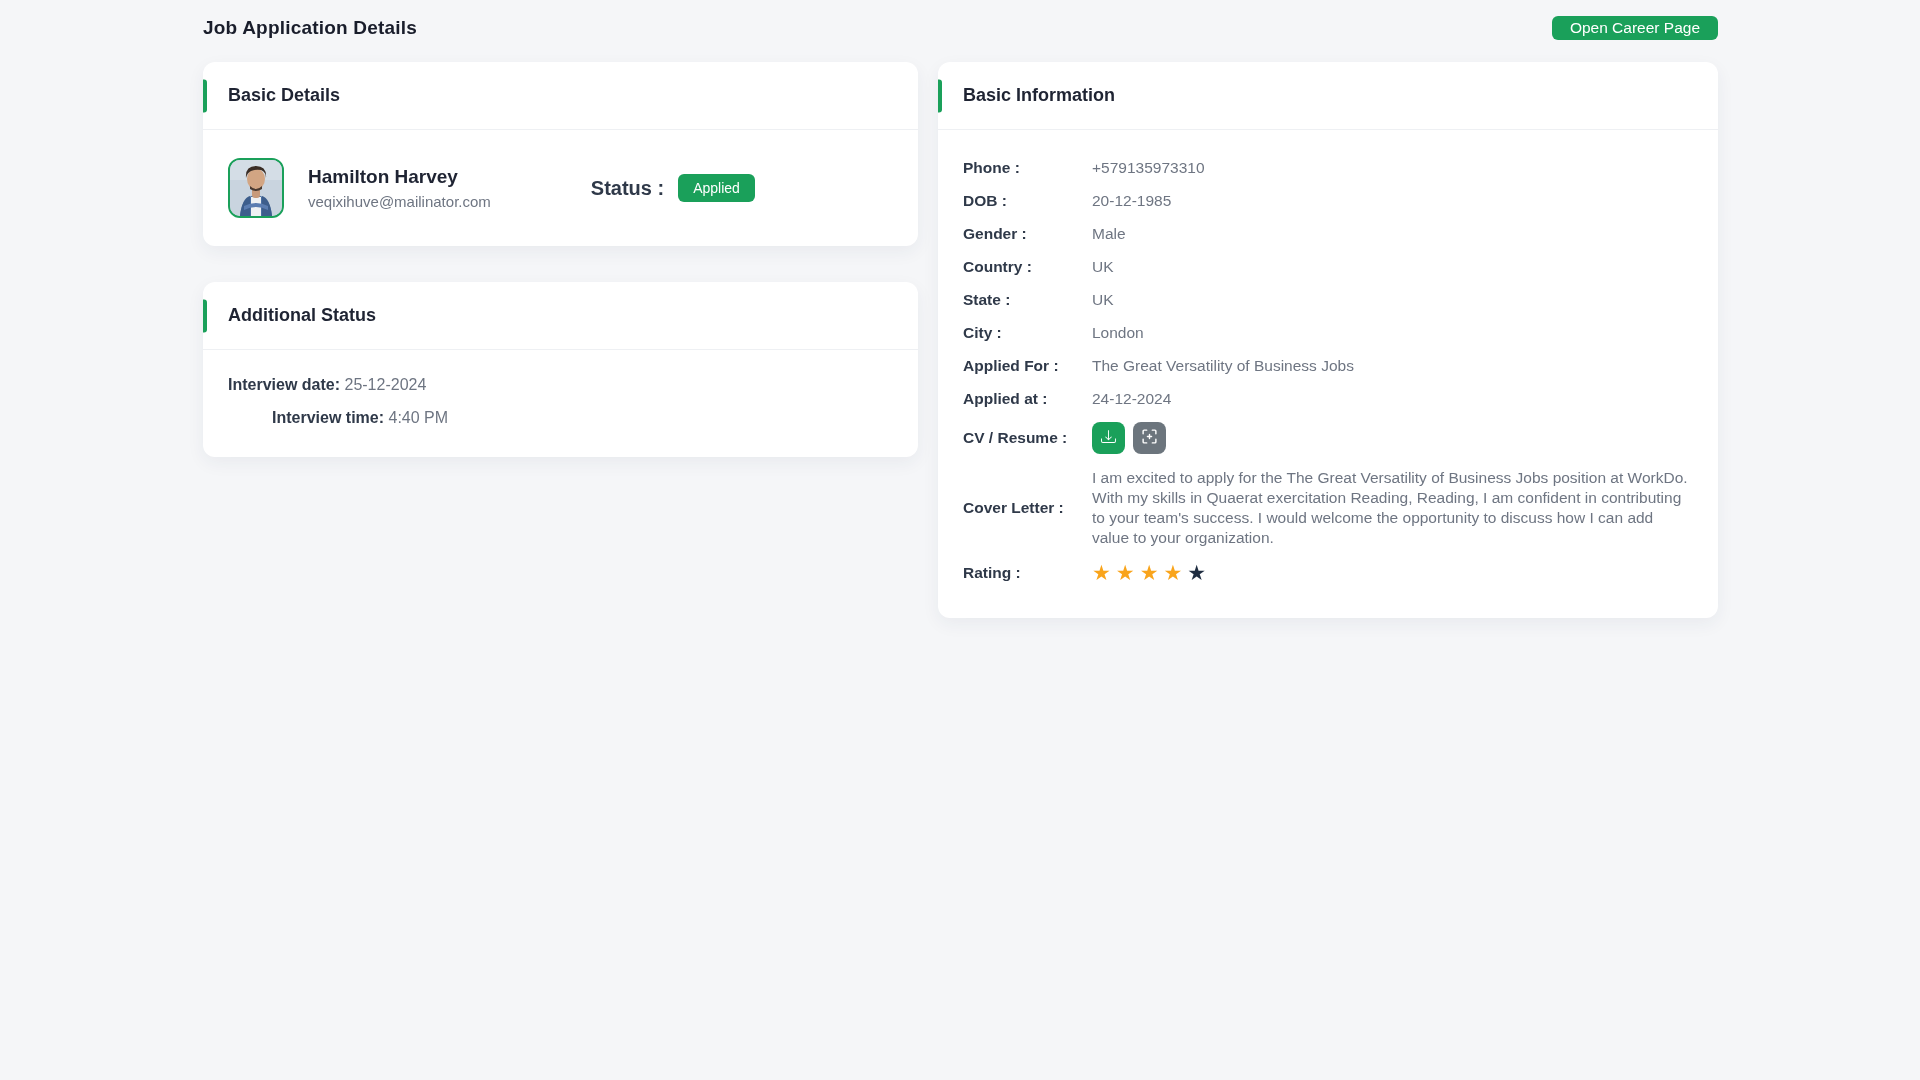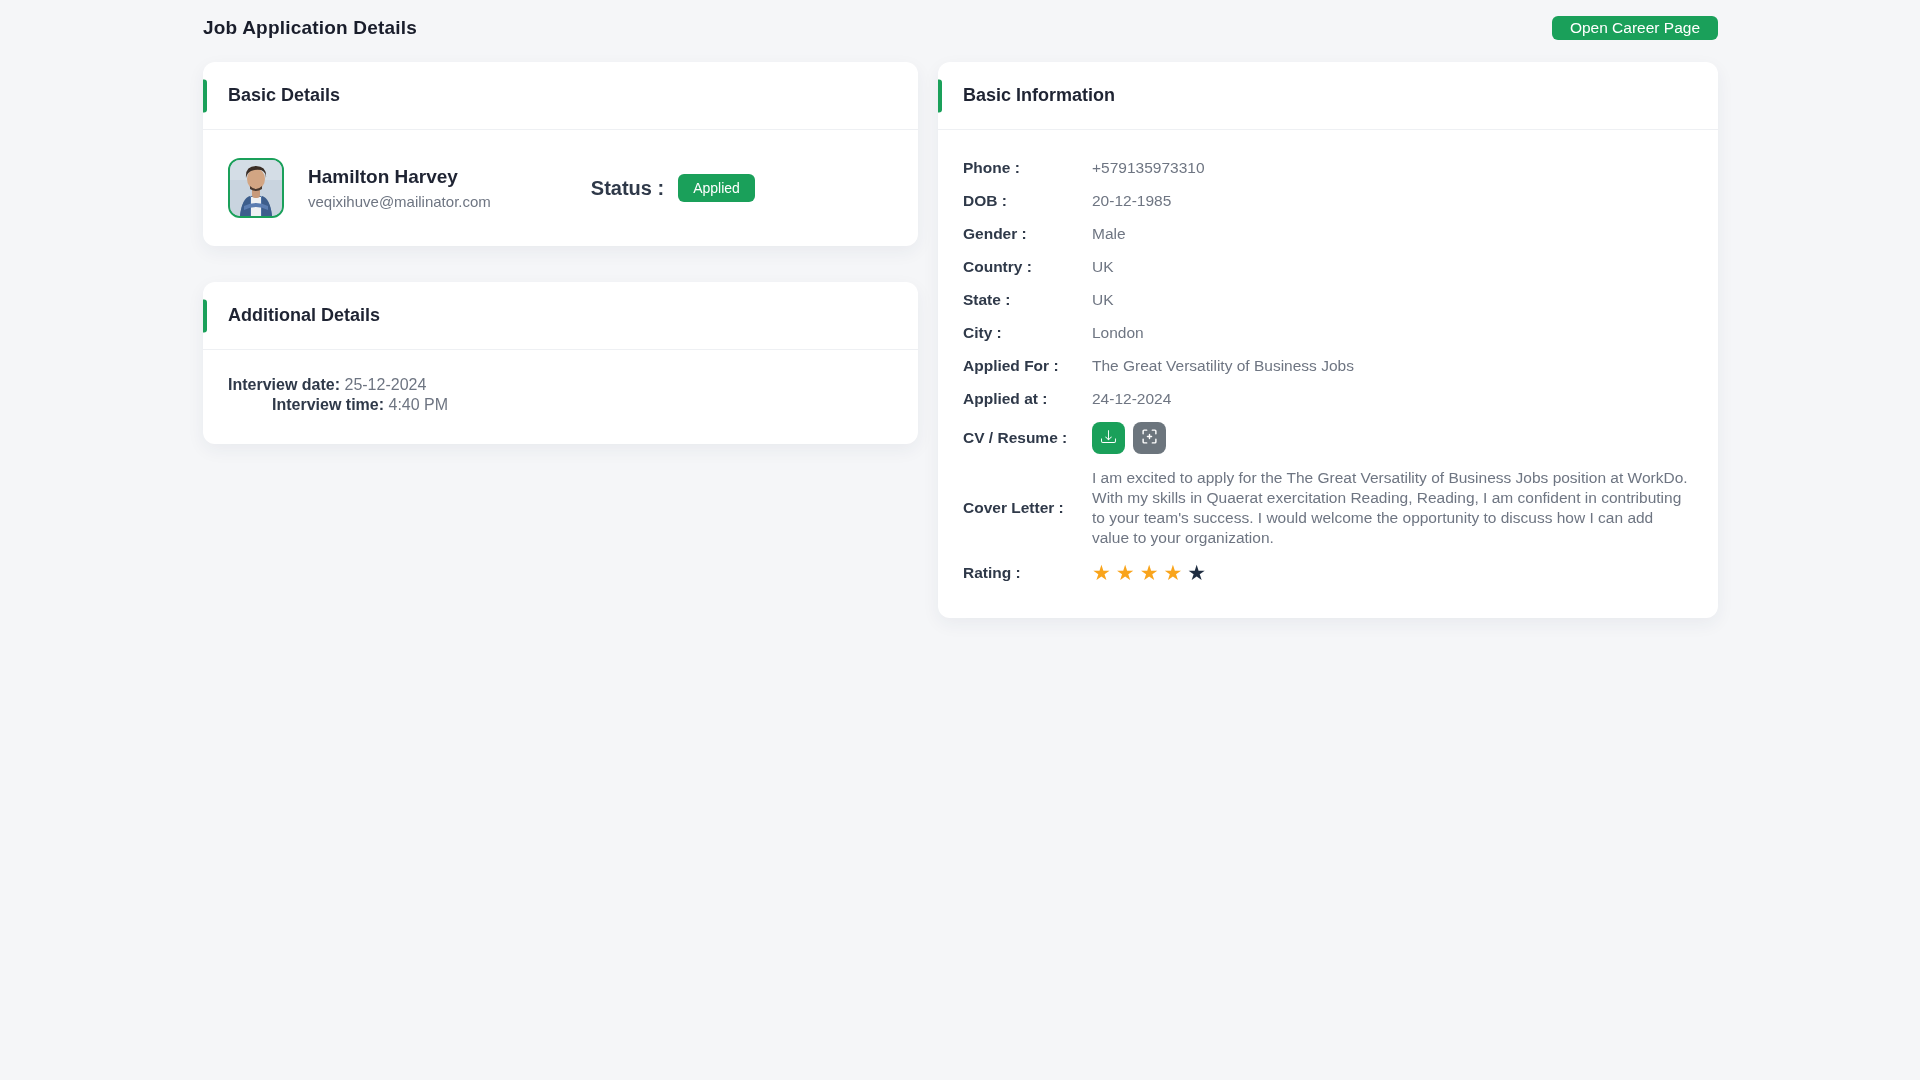--- a/index.html
+++ b/index.html
@@ -51,21 +51,21 @@
   .person-email { font-size:15px; color:#6e7582; }
   .status-group { margin-left:100px; display:flex; align-items:center; gap:14px; }
   .status-label { font-size:20px; font-weight:bold; color:#2f3949; }
   .badge-applied {
     background:#1aa05a; color:#fff; font-size:14px;
     padding:6px 15px; border-radius:6px; display:inline-block;
   }
 
   
   .ad-body { padding:26px 25px 30px; }
-  .ad-row { font-size:16px; margin-bottom:2px; color:#6e7582; }
+  .ad-row { font-size:16px; margin-bottom:15px; color:#6e7582; }
   .ad-row:last-child { margin-bottom:0;margin-left:44px; }
   .ad-row b { color:#2f3949; }
 
   
   .bi-body { padding:28px 25px 34px; }
   .info-row { display:flex; align-items:baseline; margin-bottom:13px; }
   .info-row.center { align-items:center; }
   .info-label { flex:0 0 129px; font-size:15.5px; font-weight:bold; color:#2f3949; }
   .info-value { font-size:15.5px; color:#6e7582; line-height:20px; }
   .cover-text { max-width:606px; }
@@ -120,21 +120,21 @@
             <div class="person-email">veqixihuve@mailinator.com</div>
           </div>
           <div class="status-group">
             <span class="status-label">Status :</span>
             <span class="badge-applied">Applied</span>
           </div>
         </div>
       </div>
 
       <div class="card">
-        <div class="card-header">Additional Details</div>
+        <div class="card-header">Additional Status</div>
         <div class="ad-body">
           <div class="ad-row">
             <b>Interview date: </b>
             <span>25-12-2024</span>
           </div>
           <div class="ad-row">
             <b>Interview time: </b>
             <span>4:40 PM</span>
           </div>
         </div>

